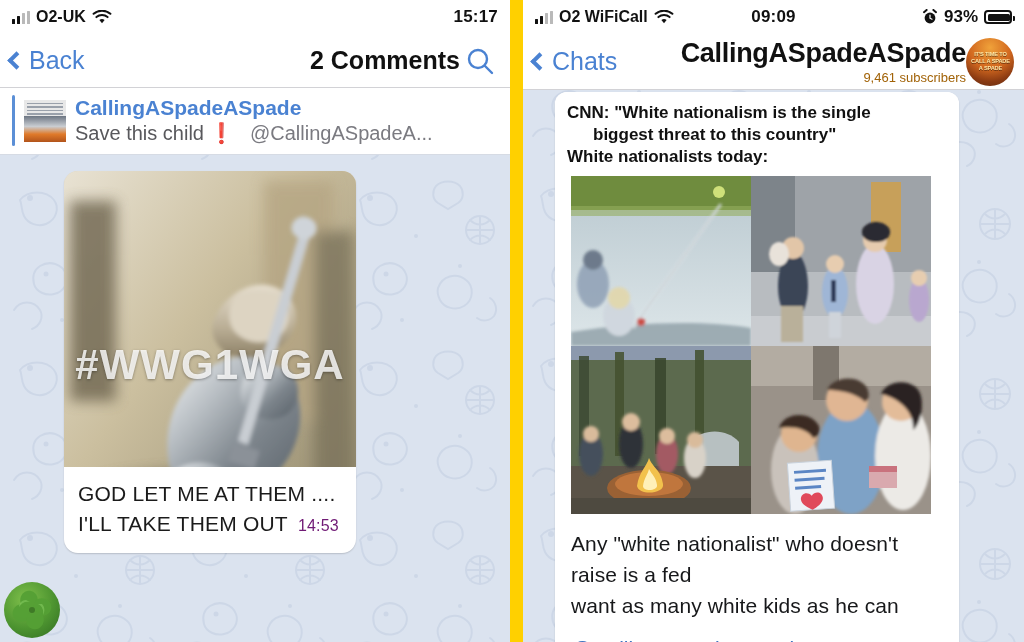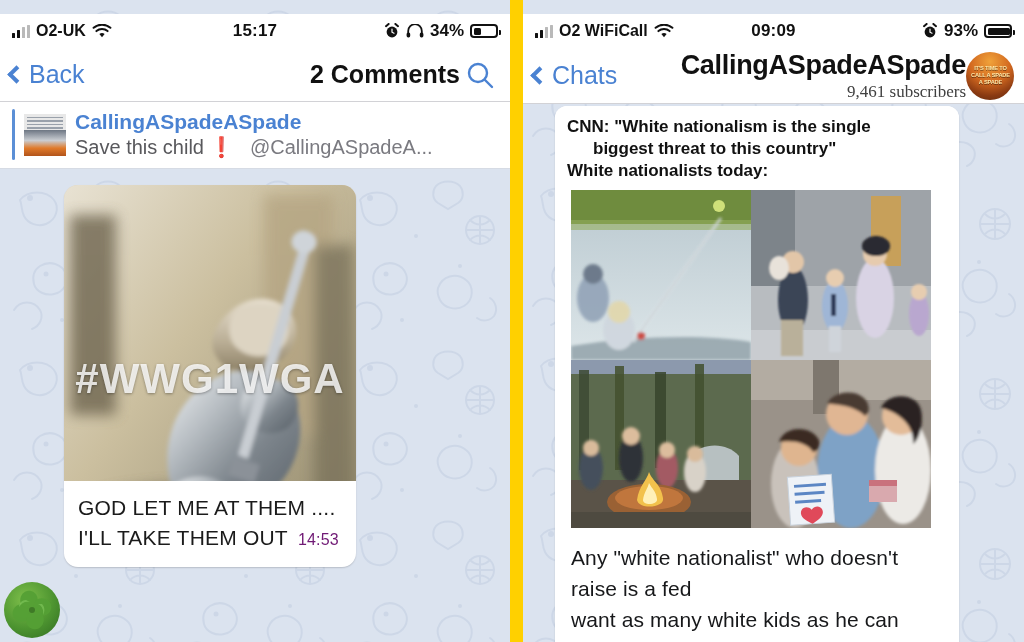--- a/index.html
+++ b/index.html
@@ -23,21 +23,21 @@
     background-color: #dbe3ef;
   }
   .wallpaper svg { width: 100%; height: 100%; display: block; opacity: .55; }
 
   
   .statusbar {
     position: relative; z-index: 5;
     height: 34px; background: #ffffff;
     display: flex; align-items: center;
     padding: 0 12px;
-    font-size: 17px; font-weight: bold; color: #111; margin-top: 14px;
+    font-size: 17px; font-weight: bold; color: #111;
   }
   .sb-left { display: flex; align-items: center; gap: 6px; flex: 1; }
   .sb-mid  { flex: 0 0 auto; letter-spacing: .2px; }
   .sb-right{ display: flex; align-items: center; gap: 6px; flex: 1; justify-content: flex-end; }
   .sig { display: inline-flex; align-items: flex-end; gap: 2px; height: 13px; }
   .sig i { display: block; width: 3px; background: #111; border-radius: .5px; }
   .sig i:nth-child(1){ height: 5px; }
   .sig i:nth-child(2){ height: 8px; }
   .sig i:nth-child(3){ height: 11px; background: #b9b9b9; }
   .sig i:nth-child(4){ height: 13px; background: #b9b9b9; }
@@ -68,21 +68,21 @@
     color: #4a82d2; font-size: 25px; cursor: pointer; white-space: nowrap;
   }
   .chev {
     display: inline-block; width: 13px; height: 13px;
     border-left: 4px solid #4a82d2; border-bottom: 4px solid #4a82d2;
     transform: rotate(45deg); margin-right: 3px;
   }
   .nav-title-wrap { flex: 1; text-align: right; }
   .nav-title { font-size: 25px; font-weight: bold; color: #111; }
   .nav-title.big { font-size: 27px; letter-spacing: -.3px; }
-  .nav-sub { font-size: 17px; color: #404040; margin-top: 1px; font-family: Liberation Serif, serif; }
+  .nav-sub { font-size: 13px; color: #a16207; margin-top: 1px; }
   .search-btn { width: 40px; display: flex; justify-content: center; cursor: pointer; }
   .avatar-ring {
     width: 48px; height: 48px; border-radius: 50%;
     background: radial-gradient(circle at 50% 20%, #f0a23a 0%, #d2681f 45%, #8a3a12 75%, #5c2a10 100%);
     position: relative; overflow: hidden; flex: 0 0 48px;
     display: flex; align-items: center; justify-content: center;
   }
   .avatar-ring .av-txt {
     font-size: 6px; line-height: 7px; font-weight: bold;
     color: #ffe9a8; text-align: center; letter-spacing: -.2px;
@@ -231,36 +231,20 @@
             <i></i>
           </span>
         <span class="carrier">O2-UK</span>
         <svg width="20" height="15" viewBox="0 0 20 15">
           <path d="M10 13.2l2.6-3.1a4 4 0 00-5.2 0z" fill="#111"></path>
           <path d="M4.4 7.1a8.6 8.6 0 0111.2 0" stroke="#111" stroke-width="2" fill="none" stroke-linecap="round"></path>
           <path d="M1.6 3.8a12.8 12.8 0 0116.8 0" stroke="#111" stroke-width="2" fill="none" stroke-linecap="round"></path>
         </svg>
       </div>
       <div class="sb-mid">15:17</div>
-      <div class="sb-right">
-        <svg width="16" height="16" viewBox="0 0 16 16">
-          <circle cx="8" cy="9" r="5.4" fill="#111"></circle>
-          <path d="M2 3.2L4.6 1M14 3.2L11.4 1" stroke="#111" stroke-width="2" stroke-linecap="round"></path>
-          <path d="M8 6v3.2l2 1" stroke="#fff" stroke-width="1.2" stroke-linecap="round" fill="none"></path>
-        </svg>
-        <svg width="18" height="14" viewBox="0 0 18 14">
-          <path d="M2.2 10V7a6.8 6.8 0 0113.6 0v3" stroke="#111" stroke-width="1.8" fill="none" stroke-linecap="round"></path>
-          <rect x="0.6" y="8.4" width="3.6" height="5" rx="1.6" fill="#111"></rect>
-          <rect x="13.8" y="8.4" width="3.6" height="5" rx="1.6" fill="#111"></rect>
-        </svg>
-        <span>34%</span>
-        <span class="batt">
-            <span class="fill" style="width:30%"></span>
-          </span>
-      </div>
     </div>
 
     <div class="navbar nav-left">
       <div class="back">
         <span class="chev"></span>
         <span>Back</span>
       </div>
       <div class="nav-title-wrap">
         <div class="nav-title">2 Comments</div>
       </div>

